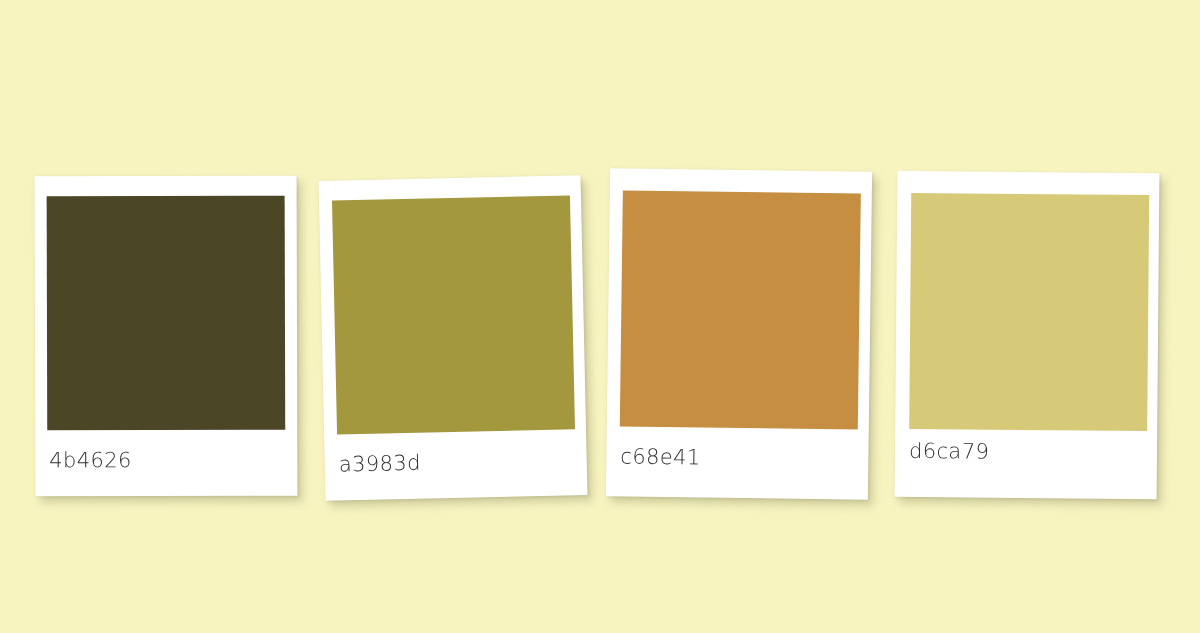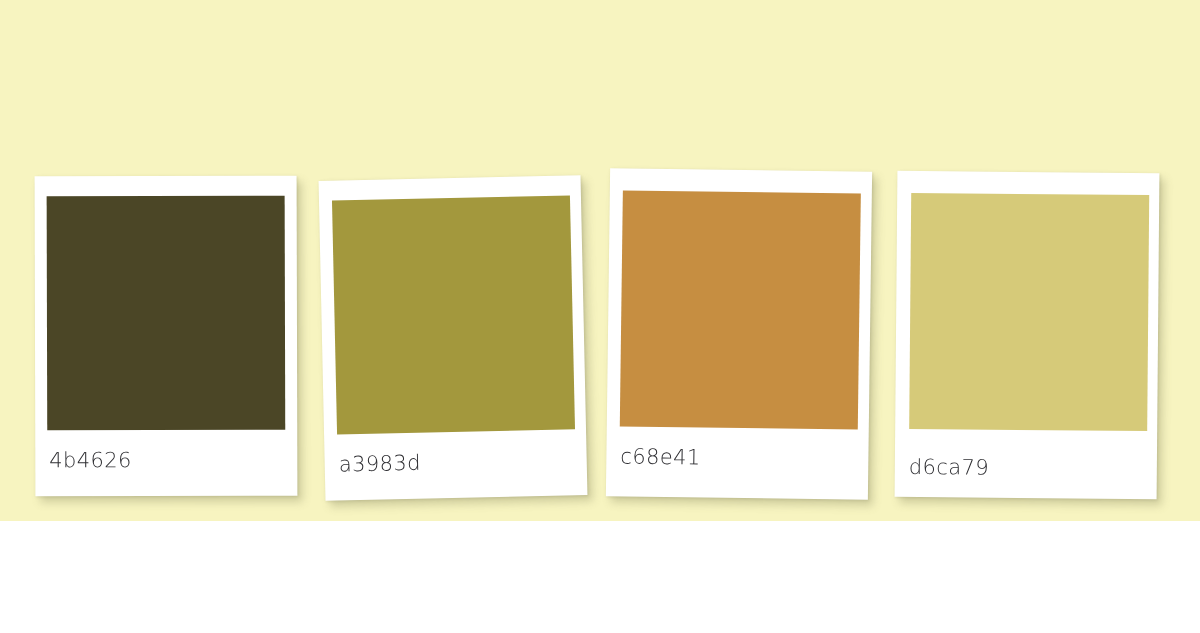--- a/index.html
+++ b/index.html
@@ -9,21 +9,21 @@
   body {
     width: 1200px;
     height: 633px;
     overflow: hidden;
     font-family: "DejaVu Sans", "Liberation Sans", sans-serif;
   }
 
   #palette-board {
     position: relative;
     width: 1200px;
-    height: 521px;
+    height: 633px;
     background: #f7f4c0;
     text-decoration: underline;
   }
 
   .card-row {
     position: absolute;
     left: 0;
     top: 0;
     width: 1200px;
     height: 633px;
@@ -73,21 +73,21 @@
     transform: rotate(0.75deg);
   }
   #card-3 .swatch { left: 13px; top: 22px;  width: 238px; height: 236px; }
   #card-3 .caption { top: 276px; }
 
   #card-4 {
     left: 896px; top: 172px;  width: 262px; height: 326px;
     transform: rotate(0.5deg);
   }
   #card-4 .swatch { left: 14px; top: 22px;  width: 238px; height: 236px; }
-  #card-4 .caption { top: 284px; }
+  #card-4 .caption { top: 268px; }
 </style>
 </head>
 <body>
 
 <div id="palette-board" style="background: rgb(247, 244, 192);">
   <div class="card-row">
 
     <div class="polaroid-card" id="card-1" style="background: rgb(255, 255, 255); transform: rotate(-0.15deg);">
       <div class="swatch" style="background: rgb(75, 70, 38);"></div>
       <div class="caption">4b4626</div>

